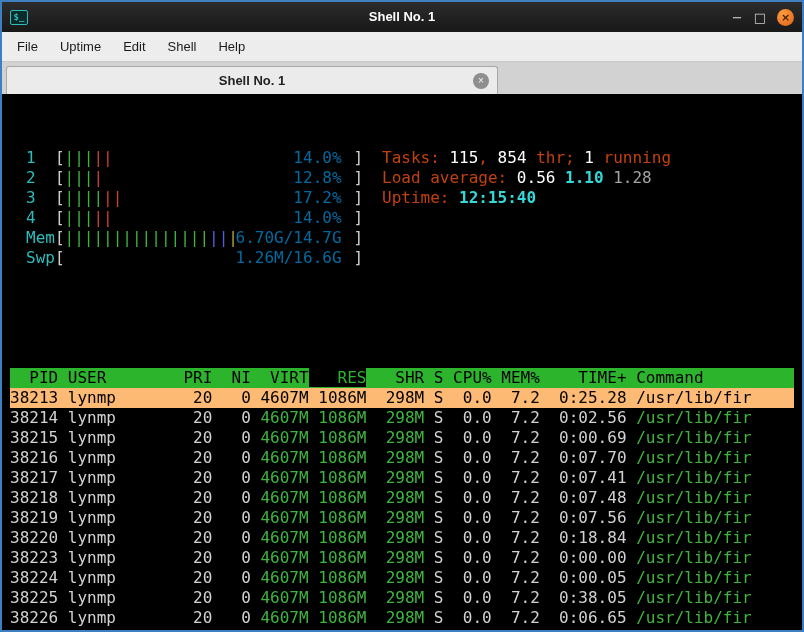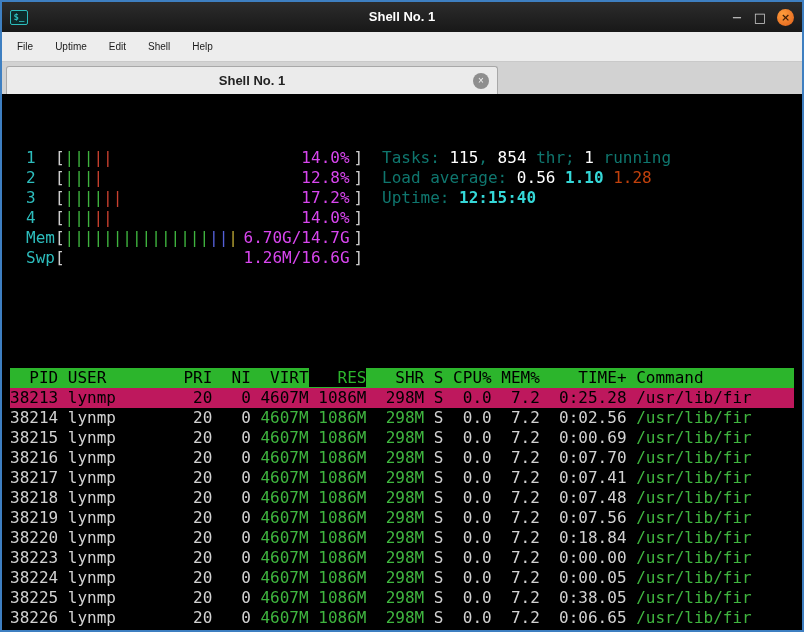--- a/index.html
+++ b/index.html
@@ -8,53 +8,53 @@
 
   
   .titlebar{flex:0 0 30px;background:linear-gradient(#2c2c2c,#181818);display:flex;align-items:center;position:relative;padding:0 8px}
   .win-icon{width:18px;height:15px;background:#0d2b2b;border:1px solid #2dbdbd;border-radius:2px;display:flex;align-items:center;justify-content:center;font:bold 9px "DejaVu Sans Mono",monospace;color:#2dbdbd}
   .title{position:absolute;left:120px;right:120px;text-align:center;color:#ffffff;font:bold 13px "Liberation Sans",sans-serif;line-height:30px}
   .win-btns{margin-left:auto;display:flex;align-items:center;gap:11px;z-index:1}
   .wbtn{color:#cfcfcf;font:13px "DejaVu Sans",sans-serif}
   .wbtn.close{width:17px;height:17px;border-radius:50%;background:radial-gradient(circle at 35% 30%,#ff9d3c,#df5f1a);color:#3c1d07;display:flex;align-items:center;justify-content:center;font-size:11px;font-weight:bold}
 
   
-  .menubar{flex:0 0 30px;background:#ededed;border-bottom:1px solid #c9c9c9;display:flex;align-items:center;padding:0 4px;font-size:10px;color:#1b1b1b}
+  .menubar{flex:0 0 30px;background:#ededed;border-bottom:1px solid #c9c9c9;display:flex;align-items:center;padding:0 4px;font-size:13px;color:#1b1b1b}
   .menu-item{padding:6px 11px}
 
   
   .tabbar{flex:0 0 32px;background:#d2d2d2;display:flex;align-items:flex-end;padding:3px 4px 0}
   .tab{width:492px;height:28px;background:#ebebeb;border:1px solid #a8a8a8;border-bottom:none;border-radius:3px 3px 0 0;display:flex;align-items:center;position:relative}
   .tab-label{flex:1;text-align:center;font:bold 13px "Liberation Sans",sans-serif;color:#222}
   .tab-close{position:absolute;right:8px;width:16px;height:16px;border-radius:50%;background:#8e8e8e;color:#f4f4f4;display:flex;align-items:center;justify-content:center;font-size:10px;line-height:16px}
 
   
   .terminal{flex:1;background:#000;color:#c7c7c7;font:16px/20px "DejaVu Sans Mono",monospace;white-space:pre;padding:14px 8px 0;overflow:hidden}
   .htop-top{display:flex}
   .meters{width:372px}
   .mrow{height:20px;padding-left:16px}
   .mlabel{color:#2dbdbd}
   .mbr{color:#cfcfcf}
   .mbody{display:inline-block;width:30ch;height:20px;position:relative;vertical-align:top}
-  .mval{position:absolute;right:4px;top:0;color:#d946ef}
+  .mval{position:absolute;right:12px;top:0;color:#0369a1}
   .summary{flex:1}
   .srow{height:20px}
-  .s-cyan{color:#0f766e}
+  .s-cyan{color:#c2410c}
   .s-boldwhite{color:#ffffff;font-weight:normal}
   .s-boldcyan{color:#35d8d8;font-weight:bold}
-  .s-gray{color:#c2410c}
+  .s-gray{color:#a3a3a3}
   .blankrow{height:20px}
 
   .prow{height:20px;width:100%}
   .prow .gray{color:#d2d2d2}
   .prow .green{color:#3fb53f}
   .prow.header{background:#2cb52c}
   .prow.header span{color:#000}
   .prow.header span.sort{background:#000;color:#2cb52c}
-  .prow.selected{background:#be185d}
+  .prow.selected{background:#fdba74}
   .prow.selected span{color:#000}
 </style>
 </head>
 <body>
 
 <div class="window">
 
   <div class="titlebar">
     <div class="win-icon">$_</div>
     <div class="title">Shell No. 1</div>

